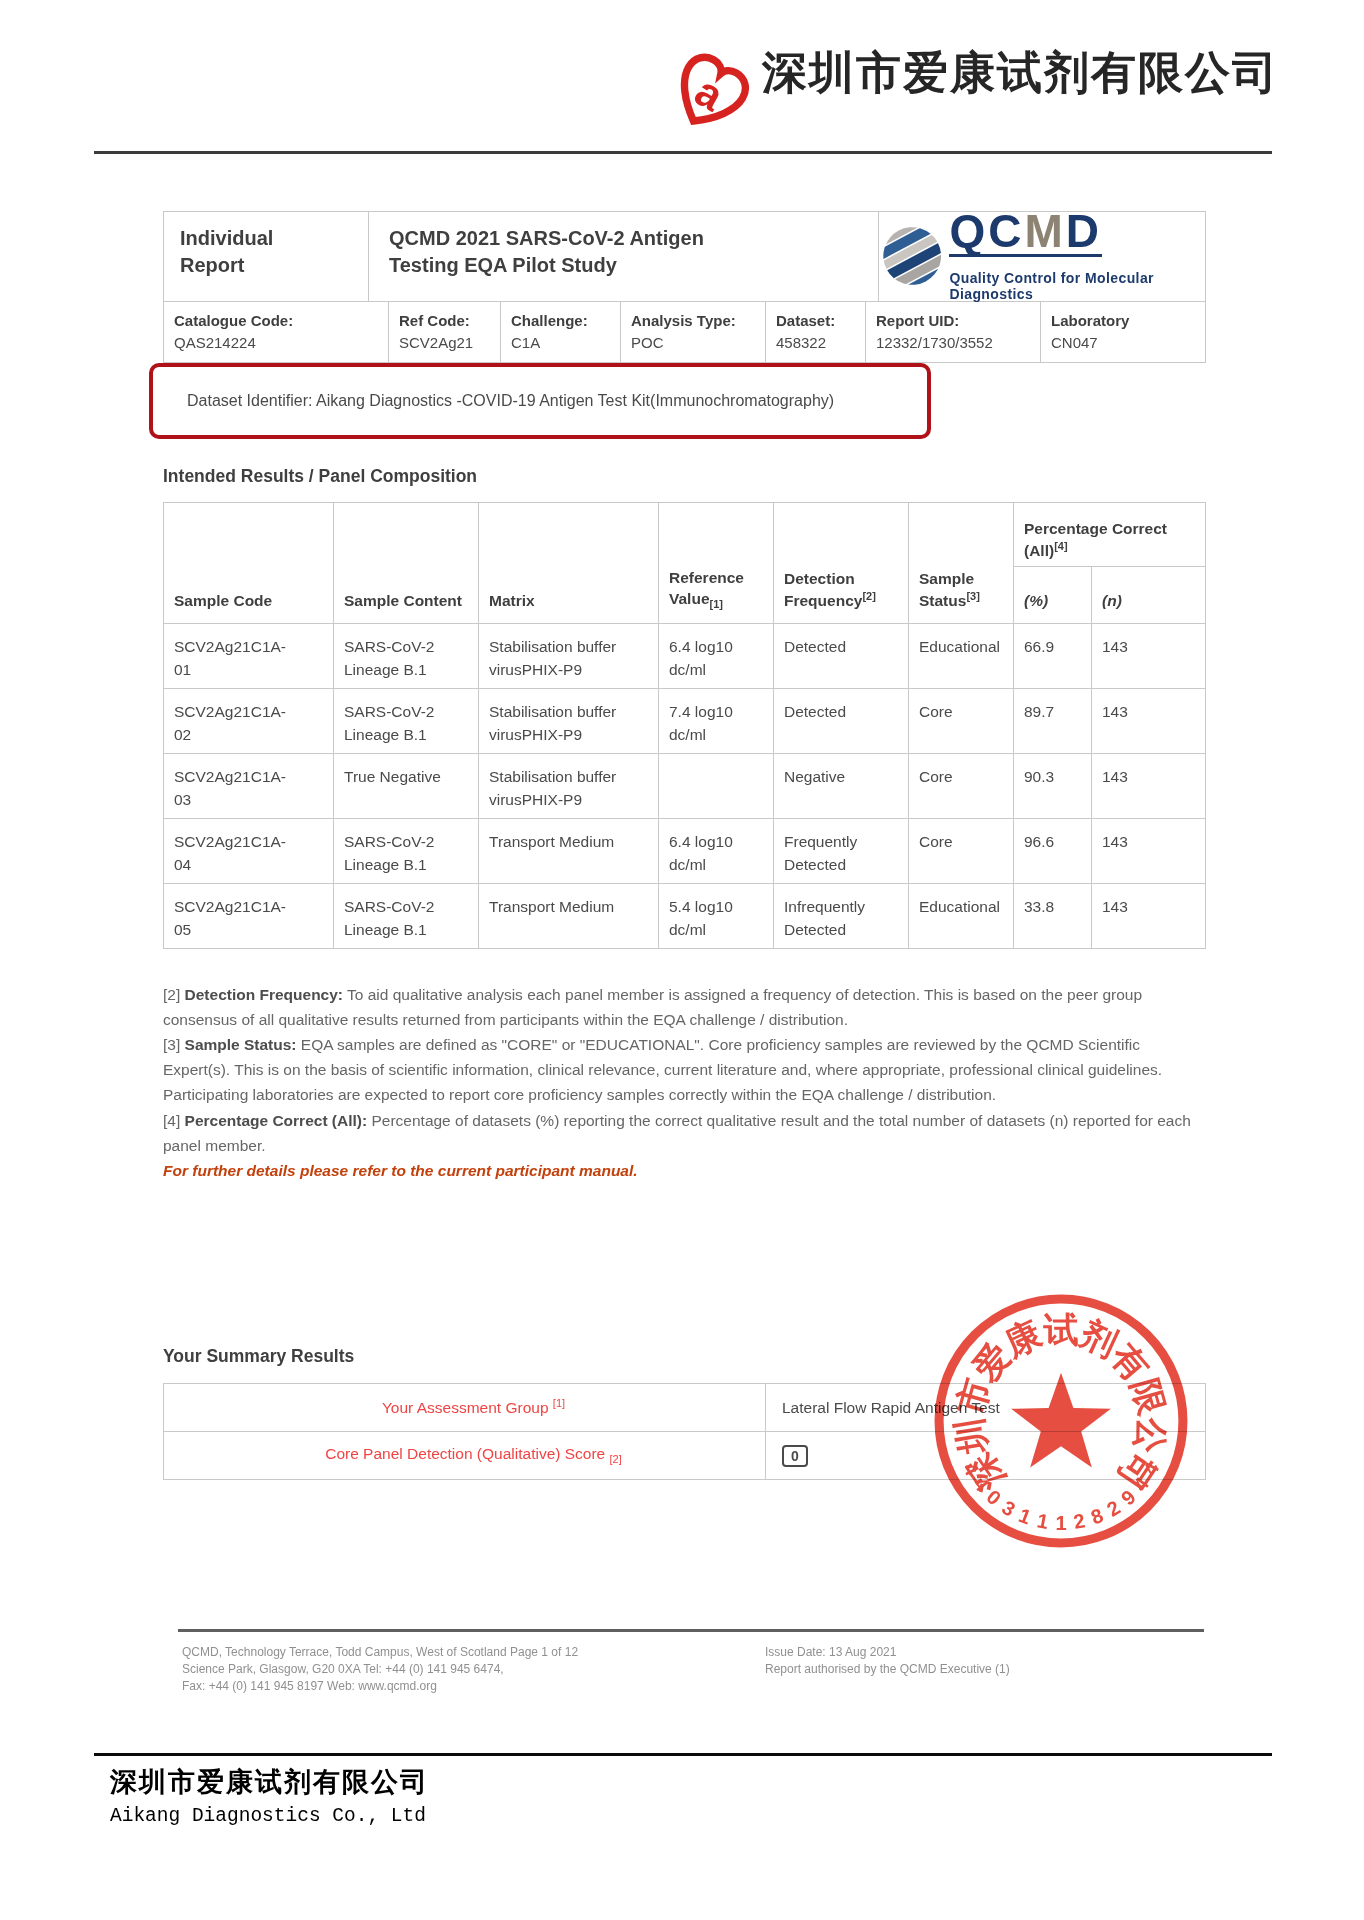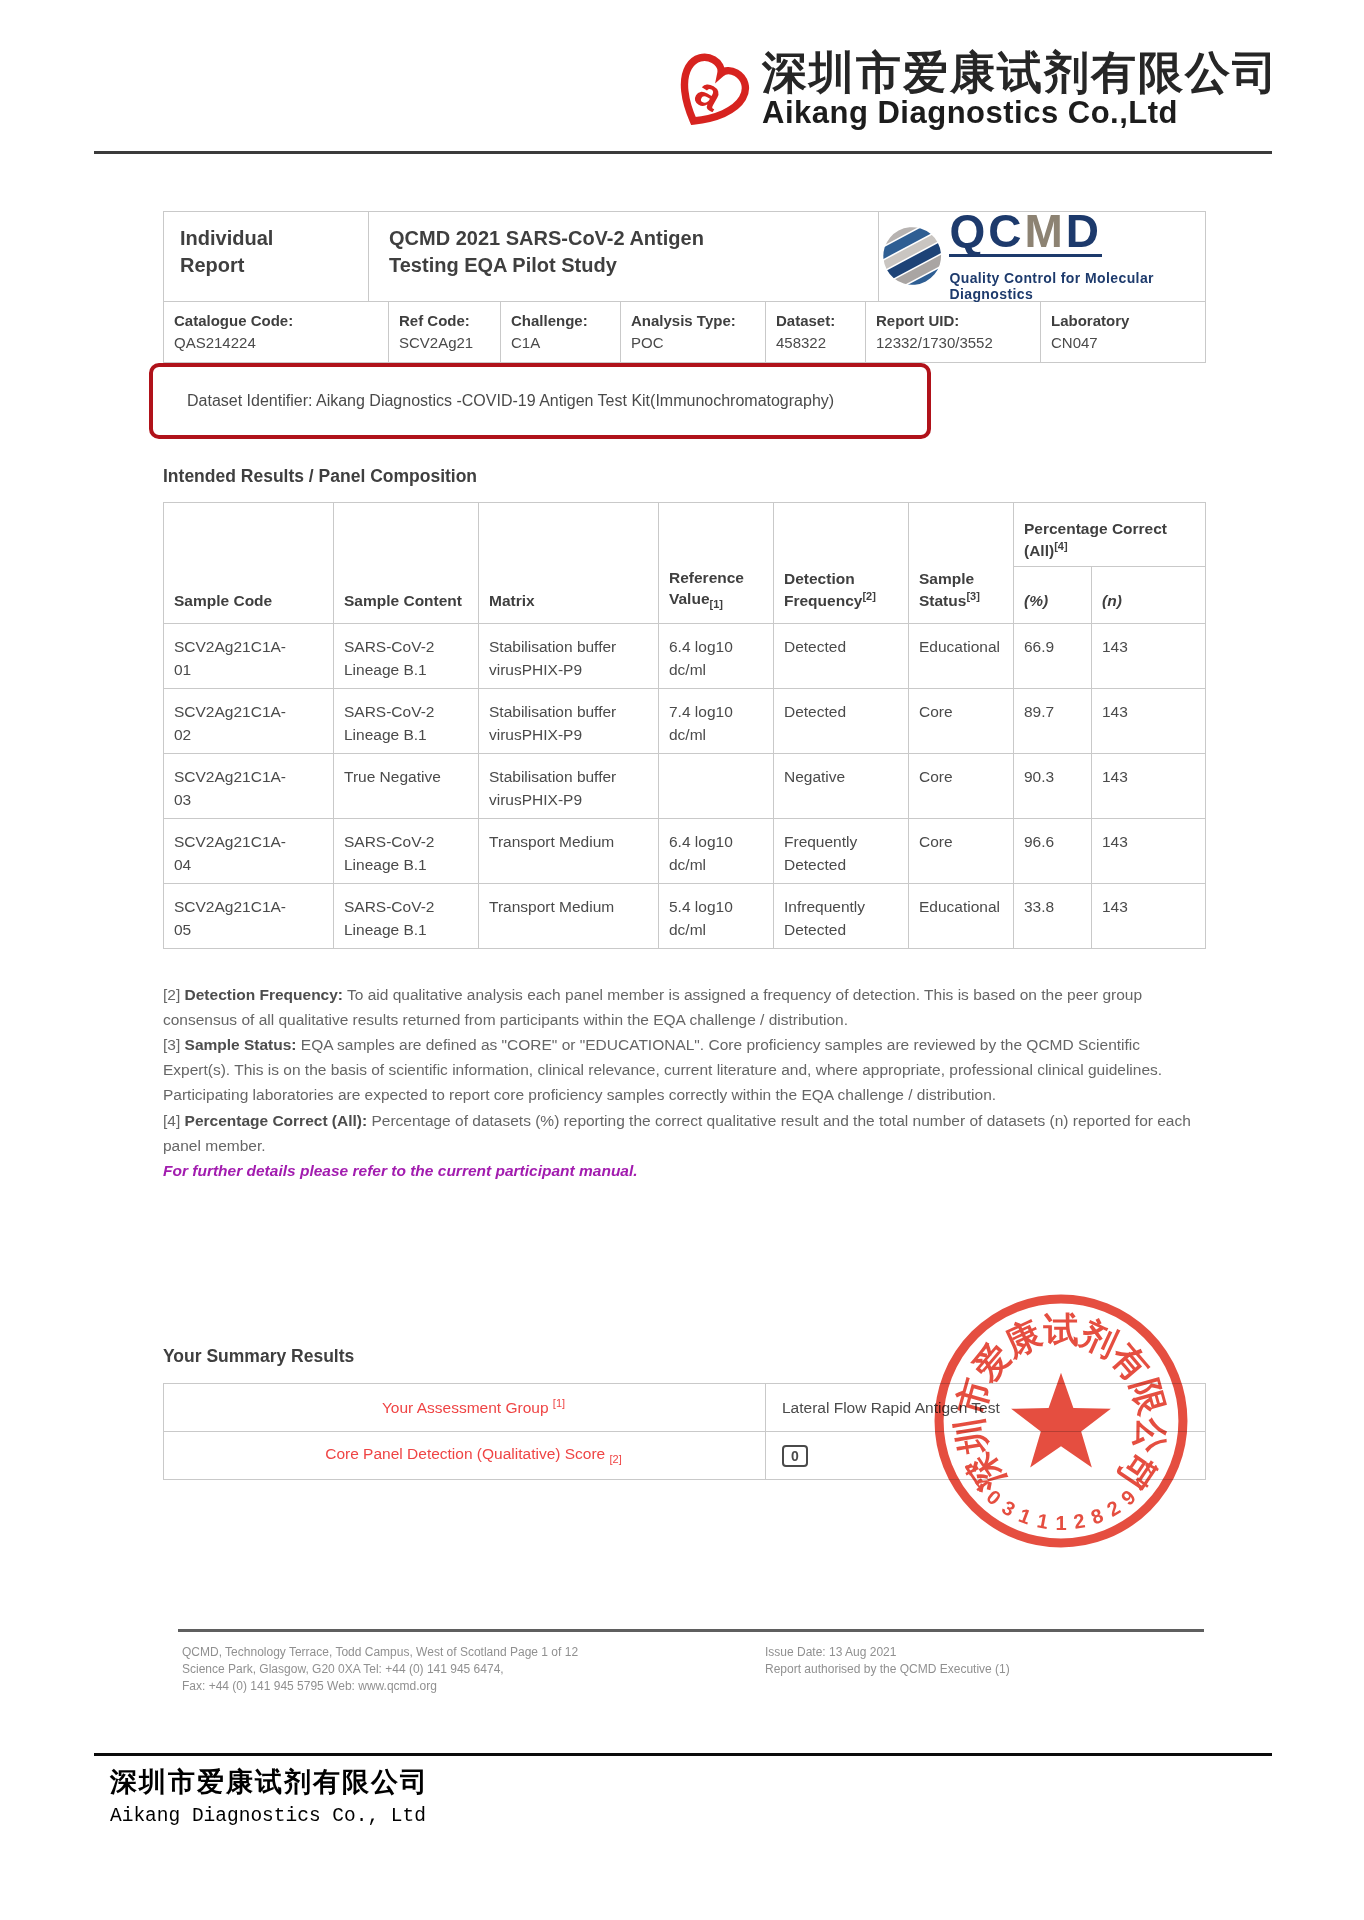--- a/index.html
+++ b/index.html
@@ -45,21 +45,21 @@
   .panel-table thead th { font-weight:bold; color:#3f3f3f; vertical-align:bottom; padding:8px 10px 12px 10px; line-height:1.3; }
   .panel-table thead .pc-head { height:64px; padding-bottom:5px; vertical-align:bottom; }
   .panel-table thead .sub-head { height:57px; font-style:italic; }
   .panel-table tbody td { height:65px; vertical-align:top; padding:11px 10px 0 10px; line-height:1.5; }
   .panel-table sub, .panel-table sup { font-size:11px; }
   .cell-code { white-space:pre-line; }
 
   
   .footnotes { position:absolute; left:163px; top:982px; width:1048px; font-size:15.5px; color:#666; line-height:1.62; }
   .footnotes b { color:#4d4d4d; }
-  .footnotes .final { font-weight:bold; font-style:italic; color:#a21caf; }
+  .footnotes .final { font-weight:bold; font-style:italic; color:#c2410c; }
 
   
   .summary-title { position:absolute; left:163px; top:1346px; font-size:17.5px; font-weight:bold; color:#3f3f3f; }
   .summary-table { position:absolute; left:163px; top:1383px; width:1042px; font-size:15.5px; color:#4a4a4a; }
   .summary-table td { border:1px solid #c9c9c9; height:48px; vertical-align:middle; }
   .summary-table .s-label { font-weight:normal; color:#ef4444; padding-left:18px;text-align:center; }
   .summary-table .s-value { padding-left:16px; }
   .summary-table sup, .summary-table sub { font-size:11px; }
   .score-box { display:inline-block; border:2px solid #4a4a4a; border-radius:4px; padding:1px 7px; font-size:14px; font-weight:bold; color:#4a4a4a; }
 
@@ -89,21 +89,20 @@
 
   <div class="brand-logo">
     <svg width="82" height="88" viewBox="0 0 100 100">
       <g transform="rotate(30 50 50)">
         <path d="M50,88 C28,72 12,52 12,34 C12,20 22,11 34,11 C42,11 48,15 50,21 C52,15 58,11 66,11 C78,11 88,20 88,34 C88,52 72,72 50,88 Z" fill="#ffffff" stroke="#d7231f" stroke-width="9"></path>
         <text x="50" y="67" text-anchor="middle" font-size="52" font-weight="bold" fill="#d7231f" font-family="Liberation Sans, sans-serif">a</text>
       </g>
     </svg>
     <div class="brand-text">
       <div class="brand-cn">深圳市爱康试剂有限公司</div>
-      <div class="brand-en">Aikang Diagnostics Co.,Ltd</div>
     </div>
   </div>
   <div class="top-rule"></div>
 
   <div class="report-head">
     <table class="head-t1">
       <colgroup>
           <col style="width:205px">
           <col style="width:510px">
           <col style="width:327px">
@@ -327,21 +326,21 @@
         <text x="130" y="238" text-anchor="middle" class="stamp-num" transform="rotate(-31 130 130)">2</text>
         <text x="130" y="238" text-anchor="middle" class="stamp-num" transform="rotate(-41.33333333333334 130 130)">9</text>
         <text x="130" y="238" text-anchor="middle" class="stamp-num" transform="rotate(-51.66666666666667 130 130)">4</text>
         <text x="130" y="238" text-anchor="middle" class="stamp-num" transform="rotate(-62 130 130)">4</text>
       </g>
   </svg>
 
   <div class="qcmd-footer">
     <div class="f-rule"></div>
     <div class="f-row">
-      <div class="f-left">QCMD, Technology Terrace, Todd Campus, West of Scotland Science Park, Glasgow, G20 0XA Tel: +44 (0) 141 945 6474, Fax: +44 (0) 141 945 5795 Web: www.qcmd.org</div>
+      <div class="f-left">QCMD, Technology Terrace, Todd Campus, West of Scotland Science Park, Glasgow, G20 0XA Tel: +44 (0) 141 945 6474, Fax: +44 (0) 141 945 8197 Web: www.qcmd.org</div>
       <div class="f-center">Page 1 of 12</div>
       <div class="f-right">
         <div>Issue Date: 13 Aug 2021</div>
         <div>Report authorised by the QCMD Executive (1)</div>
       </div>
     </div>
   </div>
 
   <div class="bottom-brand">
     <div class="b-rule"></div>

